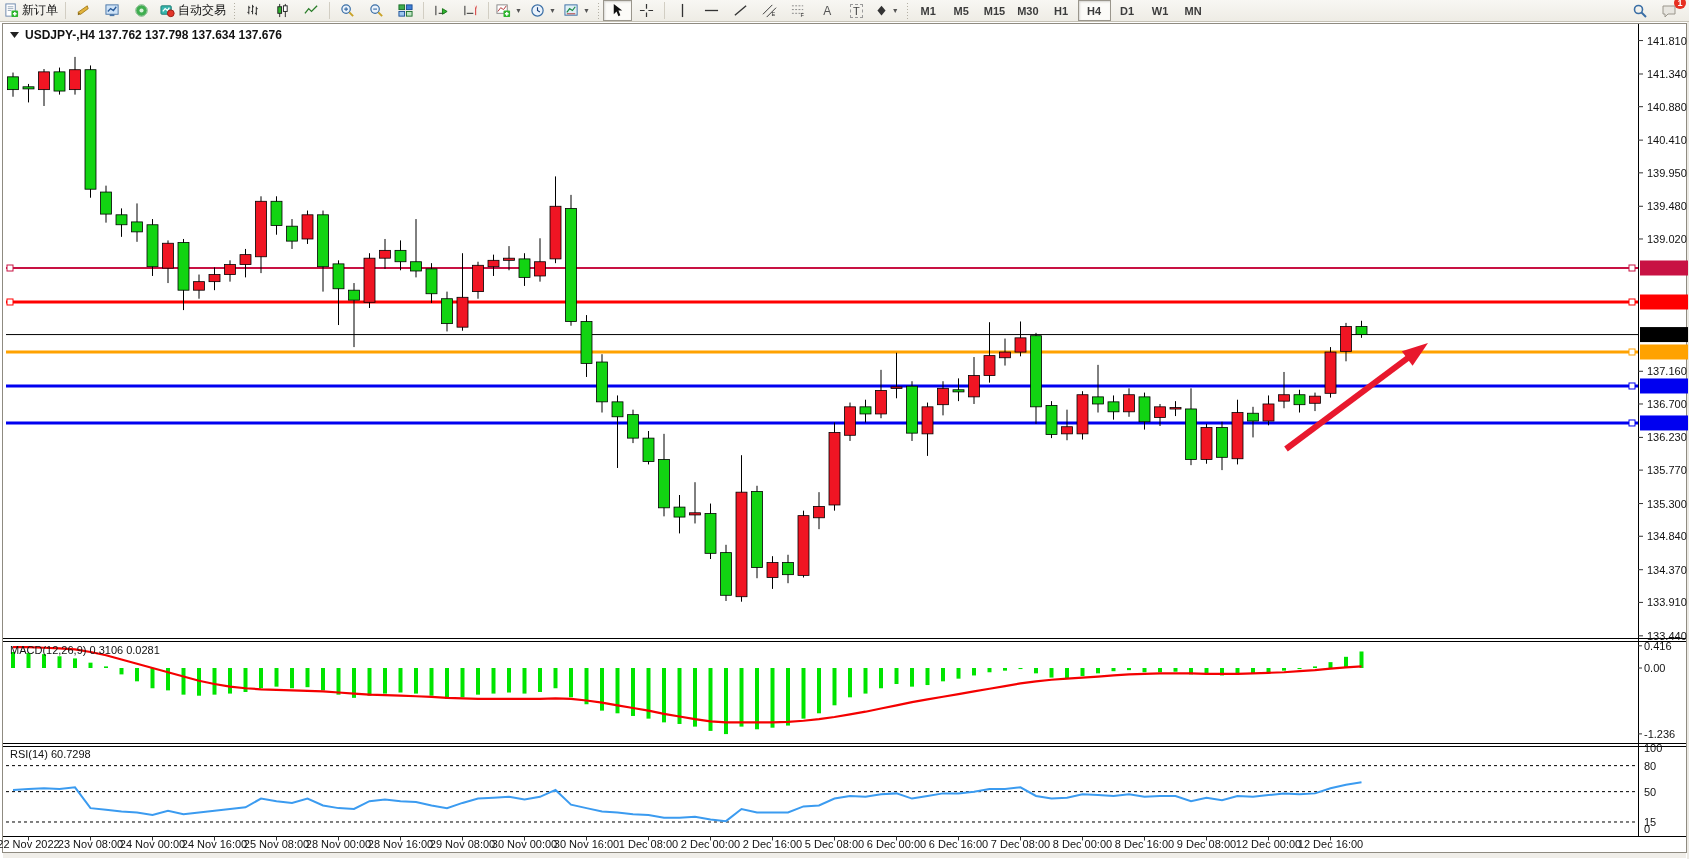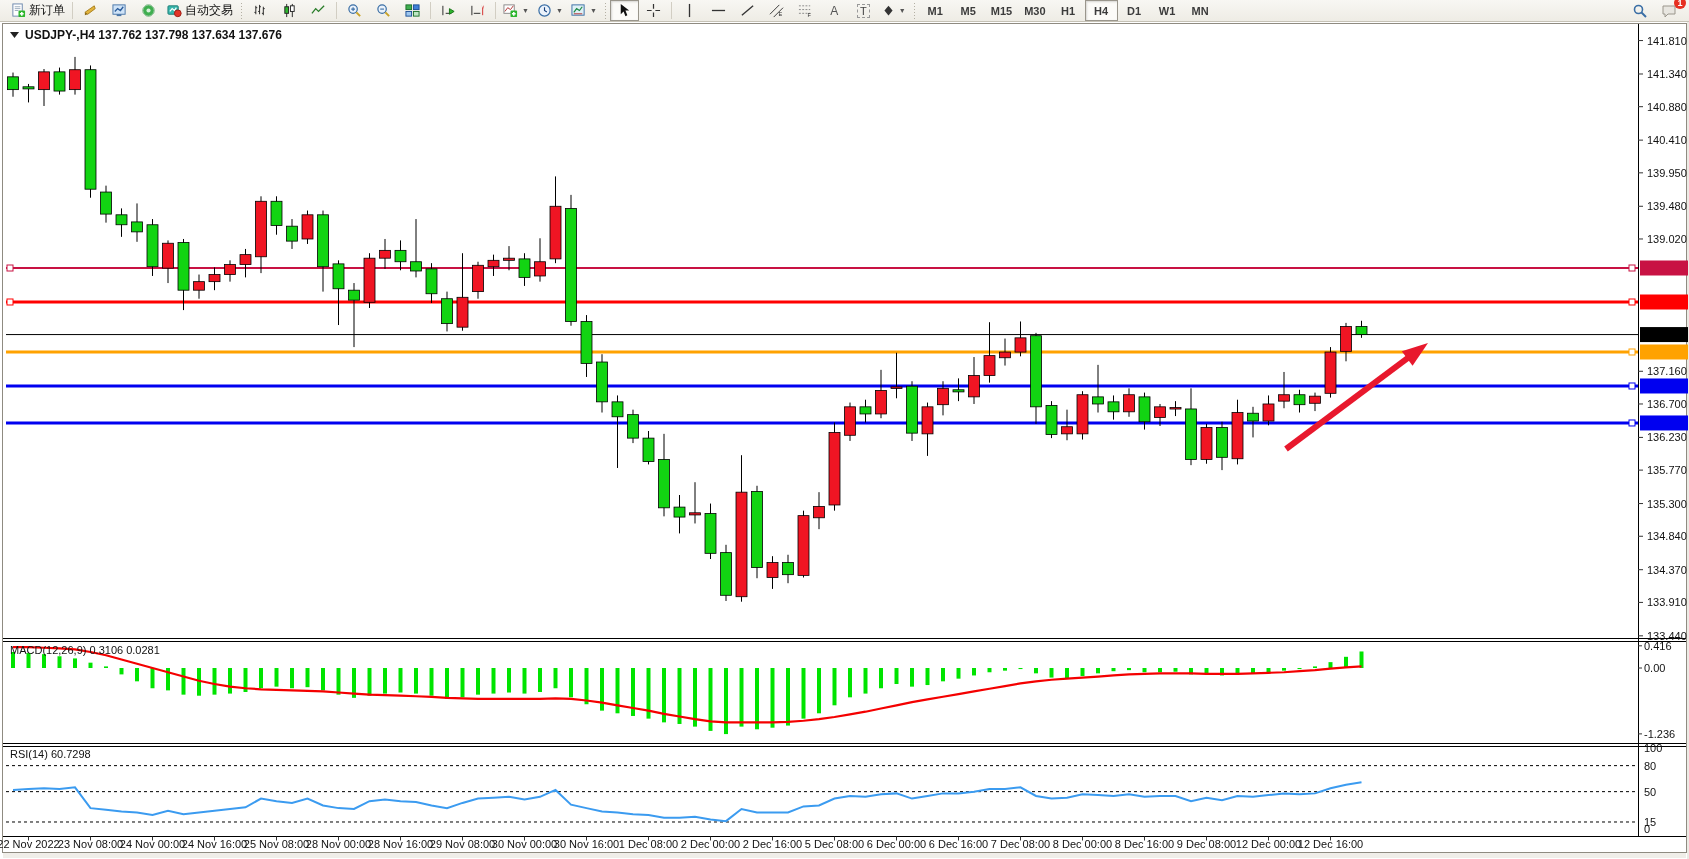--- a/index.html
+++ b/index.html
@@ -2,21 +2,21 @@
 <html><head>
 <meta charset="utf-8">
 <style>
   html,body{margin:0;padding:0;background:#d8d4cc;}
   #app{position:relative;width:1689px;height:859px;overflow:hidden;background:#ffffff;
        font-family:"Liberation Sans",sans-serif;}
   #chart-svg{position:absolute;left:0;top:0;z-index:1;}
   
   #toolbar{position:absolute;left:0;top:0;width:1689px;height:22px;z-index:2;
     background:linear-gradient(#f8f7f3,#eeece5);border-bottom:1px solid #c6c2b6;
-    display:flex;align-items:center;padding-left:7px;box-sizing:border-box;}
+    display:flex;align-items:center;padding-left:0;box-sizing:border-box;}
   .tbtn{height:19px;min-width:21px;display:inline-flex;align-items:center;justify-content:center;
     gap:3px;padding:0 3px;border:1px solid transparent;font-size:12px;color:#222;cursor:default;}
   .tbtn.pressed{border:1px solid #9a968c;background:#fcfbf8;box-shadow:inset 1px 1px 2px rgba(0,0,0,.15);}
   .tf{font-size:11px;font-weight:700;color:#3c3c3c;padding:0 5px;}
   .sep{width:1px;height:17px;background:#d2cec3;margin:0 3px;flex:none;}
   .grip{width:3px;height:16px;margin:0 3px;flex:none;
     background-image:repeating-linear-gradient(to bottom,#b4b0a4 0 1px,transparent 1px 3px);background-size:1px 100%;background-repeat:repeat-y;background-position:center;}
   .lbl{font-size:12px;color:#111;}
   .dd{font-size:7px;color:#555;margin-left:1px;}
   #right-tools{margin-left:auto;display:flex;align-items:center;margin-right:6px;}

